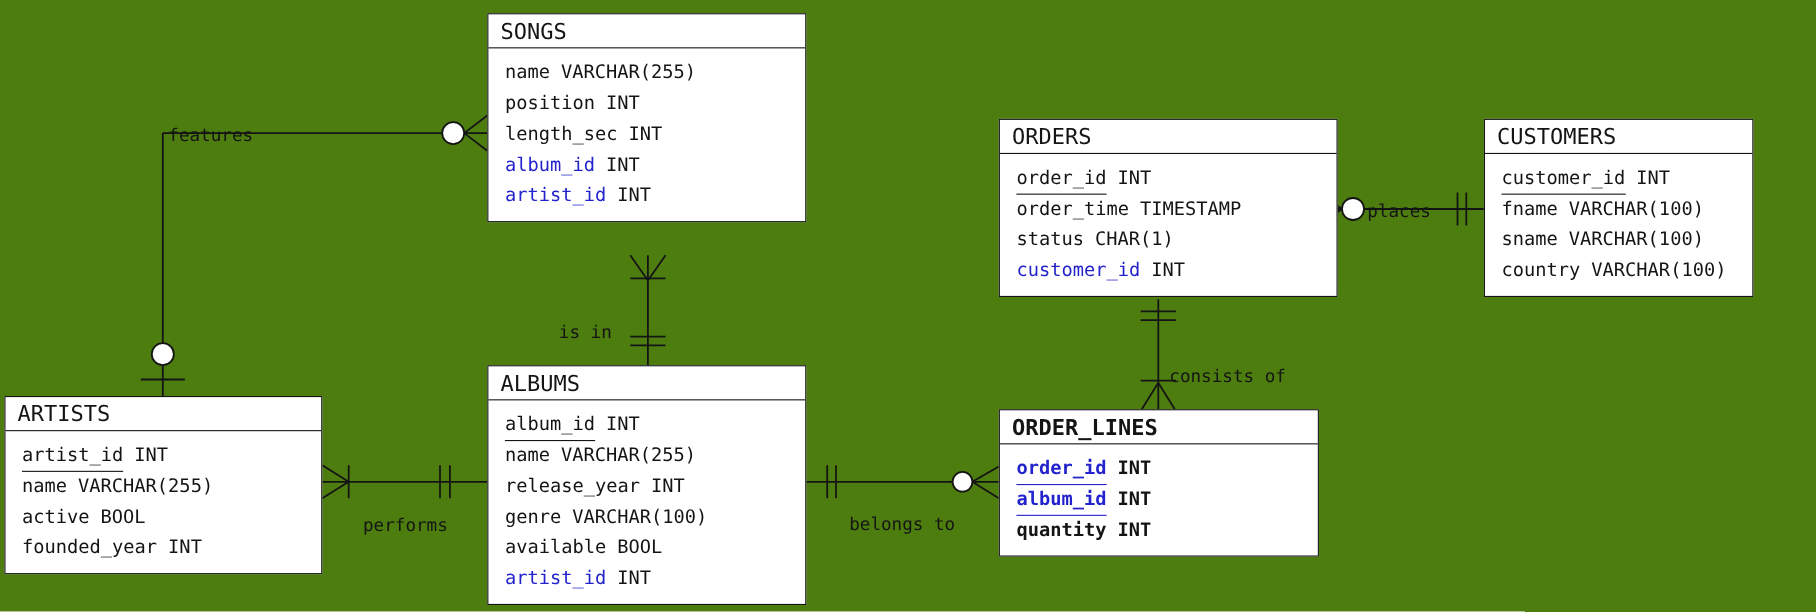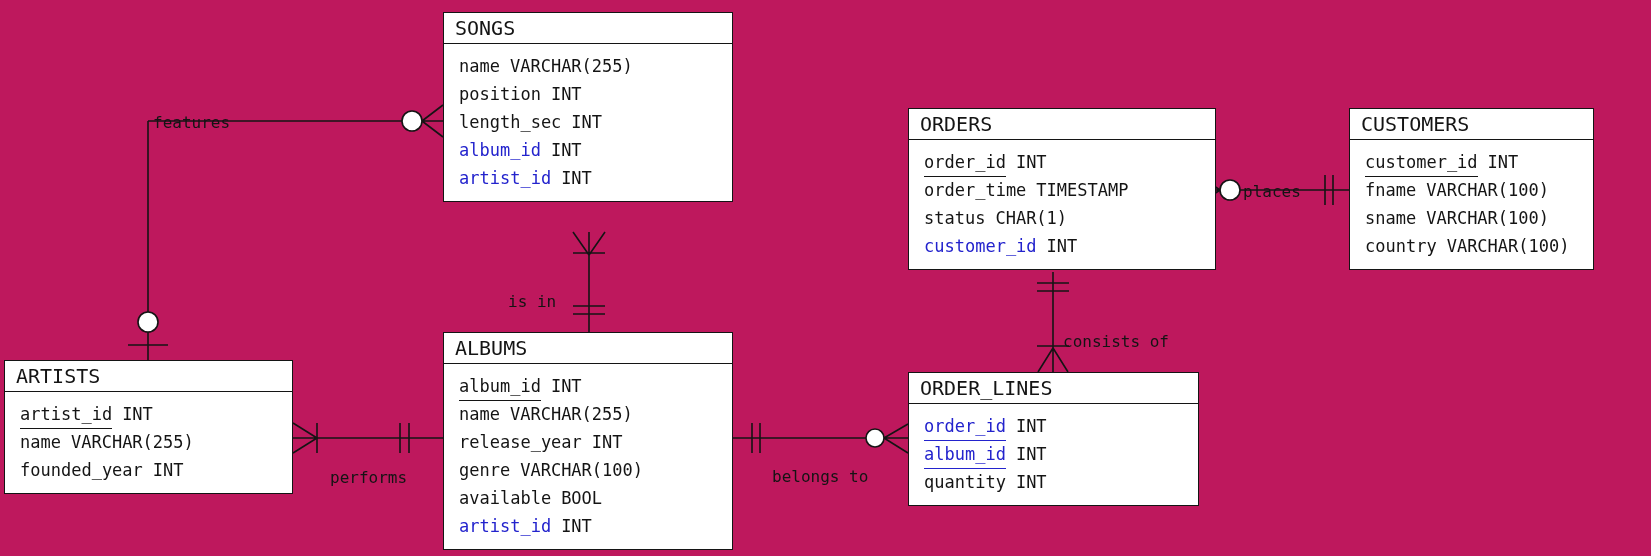--- a/index.html
+++ b/index.html
@@ -1,19 +1,19 @@
 <!DOCTYPE html>
 <html><head>
 <meta charset="utf-8">
 <style>
   html,body{margin:0;padding:0;background:#ffffff;}
   #canvas{
     position:relative;
     width:1651px;height:556px;
-    background:#be185d;
+    background:#4d7c0f;
     overflow:hidden;
     font-family:"DejaVu Sans Mono",monospace;
   }
   #lines{position:absolute;left:0;top:0;z-index:1;}
   .table{
     position:absolute;
     background:#ffffff;
     border:1.5px solid #141414;
     box-sizing:border-box;
     color:#141414;
@@ -97,20 +97,21 @@
       <div class="t-row"><span class="fname fk">album_id</span><span class="ftype">INT</span></div>
       <div class="t-row"><span class="fname fk">artist_id</span><span class="ftype">INT</span></div>
     </div>
   </div>
 
   <div class="table" style="left:4px;top:360px;width:289px;">
     <div class="t-header">ARTISTS</div>
     <div class="t-rows">
       <div class="t-row"><span class="fname pk">artist_id</span><span class="ftype">INT</span></div>
       <div class="t-row"><span class="fname">name</span><span class="ftype">VARCHAR(255)</span></div>
+      <div class="t-row"><span class="fname">active</span><span class="ftype">BOOL</span></div>
       <div class="t-row"><span class="fname">founded_year</span><span class="ftype">INT</span></div>
     </div>
   </div>
 
   <div class="table" style="left:443px;top:332px;width:290px;">
     <div class="t-header">ALBUMS</div>
     <div class="t-rows">
       <div class="t-row"><span class="fname pk">album_id</span><span class="ftype">INT</span></div>
       <div class="t-row"><span class="fname">name</span><span class="ftype">VARCHAR(255)</span></div>
       <div class="t-row"><span class="fname">release_year</span><span class="ftype">INT</span></div>
@@ -123,21 +124,21 @@
   <div class="table" style="left:908px;top:108px;width:308px;">
     <div class="t-header">ORDERS</div>
     <div class="t-rows">
       <div class="t-row"><span class="fname pk">order_id</span><span class="ftype">INT</span></div>
       <div class="t-row"><span class="fname">order_time</span><span class="ftype">TIMESTAMP</span></div>
       <div class="t-row"><span class="fname">status</span><span class="ftype">CHAR(1)</span></div>
       <div class="t-row"><span class="fname fk">customer_id</span><span class="ftype">INT</span></div>
     </div>
   </div>
 
-  <div class="table" style="left:908px;top:372px;width:291px;">
+  <div class="table" style="left:908px;top:372px;width:291px;font-weight:bold;">
     <div class="t-header">ORDER_LINES</div>
     <div class="t-rows">
       <div class="t-row"><span class="fname pk fk">order_id</span><span class="ftype">INT</span></div>
       <div class="t-row"><span class="fname pk fk">album_id</span><span class="ftype">INT</span></div>
       <div class="t-row"><span class="fname">quantity</span><span class="ftype">INT</span></div>
     </div>
   </div>
 
   <div class="table" style="left:1349px;top:108px;width:245px;">
     <div class="t-header">CUSTOMERS</div>

